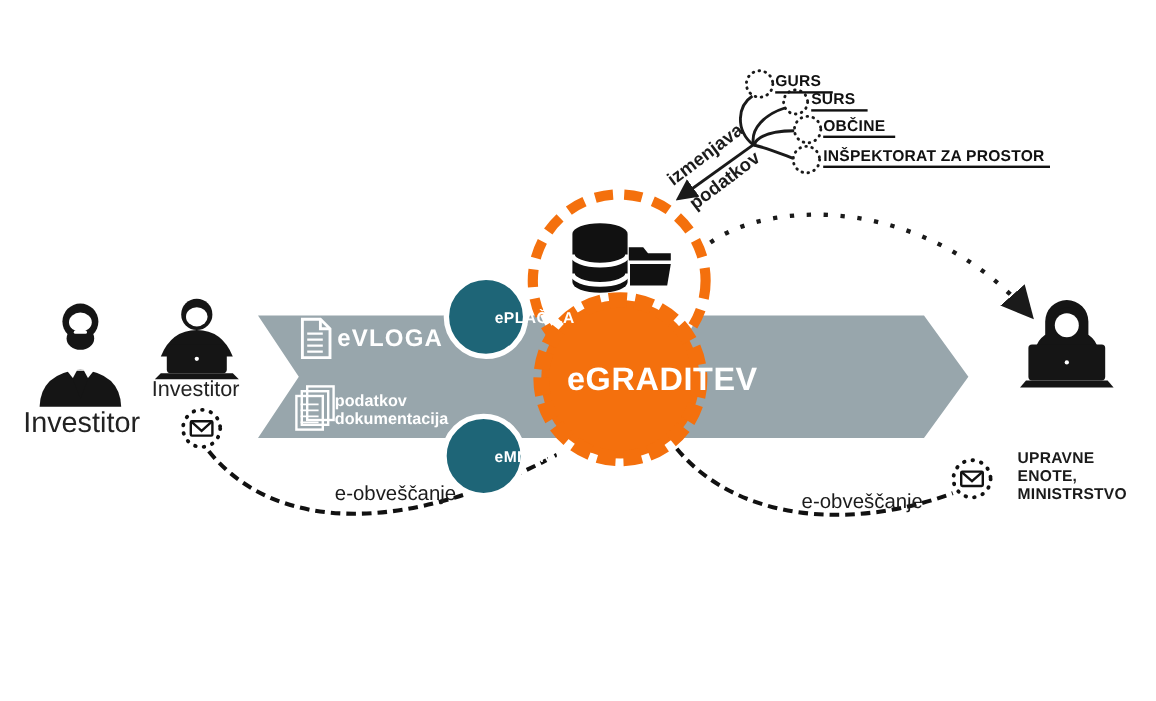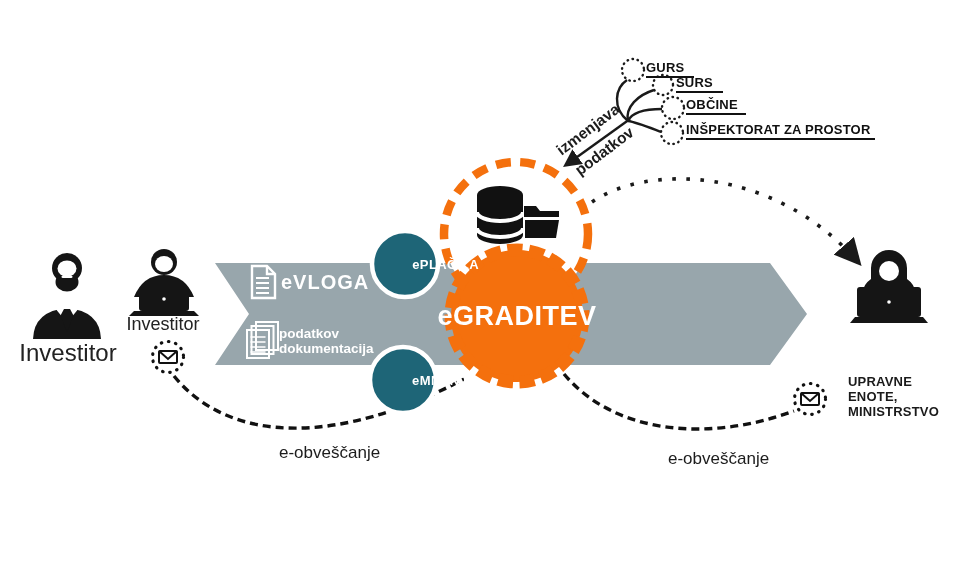--- a/index.html
+++ b/index.html
@@ -8,23 +8,23 @@
     font-family:"Liberation Sans", sans-serif;color:#1a1a1a;
   }
   .canvas svg.underlay{position:absolute;left:0;top:0;}
   .lbl{position:absolute;white-space:nowrap;}
   .actor-name{font-size:24px;color:#222;text-align:center;}
   .actor-sub{font-size:13px;font-weight:bold;line-height:15px;letter-spacing:.2px;white-space:normal;}
   .arrow-label{color:#fff;font-weight:bold;}
   .evloga{font-size:20px;letter-spacing:1px;}
   .two-line{font-size:13.5px;line-height:15px;white-space:normal;}
   .circle-label{color:#fff;font-weight:bold;font-size:13px;text-align:right;letter-spacing:.4px;margin-left:32px;}
-  .egraditev{color:#fff;font-weight:bold;font-size:27px;text-align:center;letter-spacing:.5px;}
+  .egraditev{color:#fff;font-weight:bold;font-size:27px;text-align:center;letter-spacing:.5px;margin-left:35px;}
   .registry{font-size:13px;font-weight:bold;color:#111;border-bottom:2px solid #111;padding:0 10px 1px 0;letter-spacing:.2px;}
-  .notify{font-size:17px;color:#1c1c1c;margin-top:41px;}
+  .notify{font-size:17px;color:#1c1c1c;}
   .exchange{
     width:118px;text-align:center;transform:rotate(-37deg);transform-origin:50% 50%;
     font-size:15.5px;font-weight:600;color:#1c1c1c;line-height:27px;
   }
 </style>
 </head>
 <body>
 
 <div class="canvas">
 

